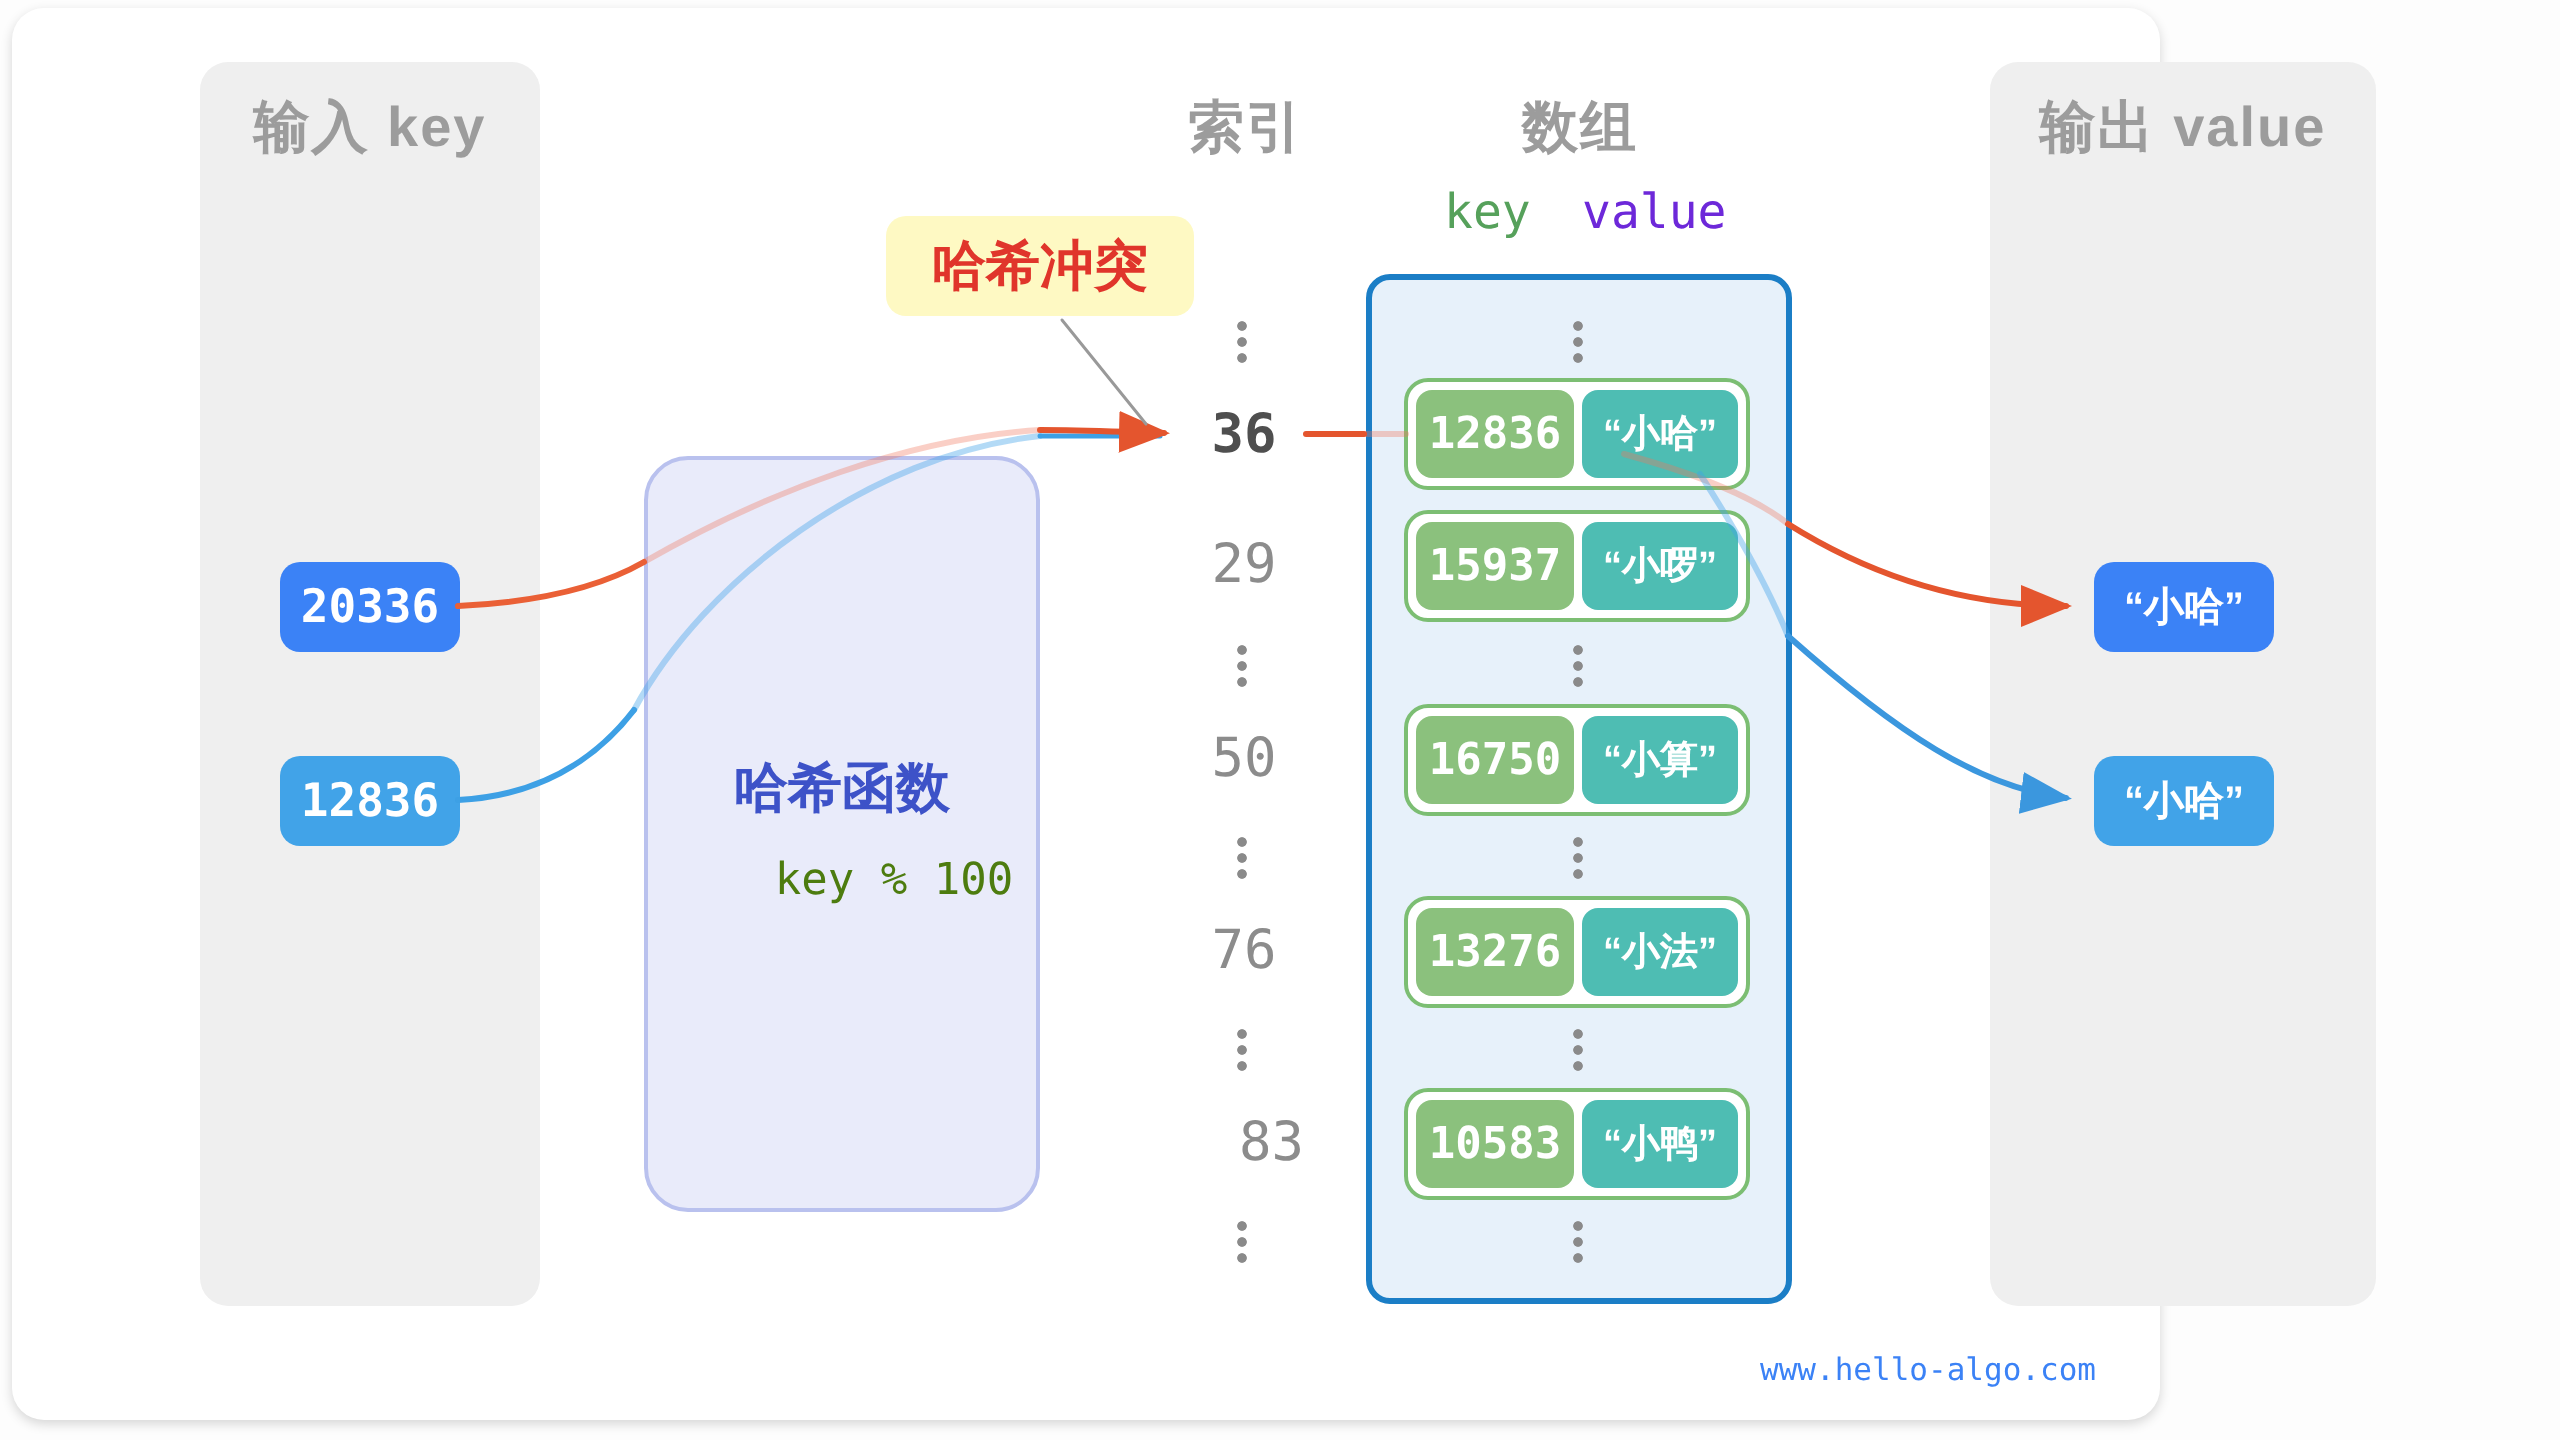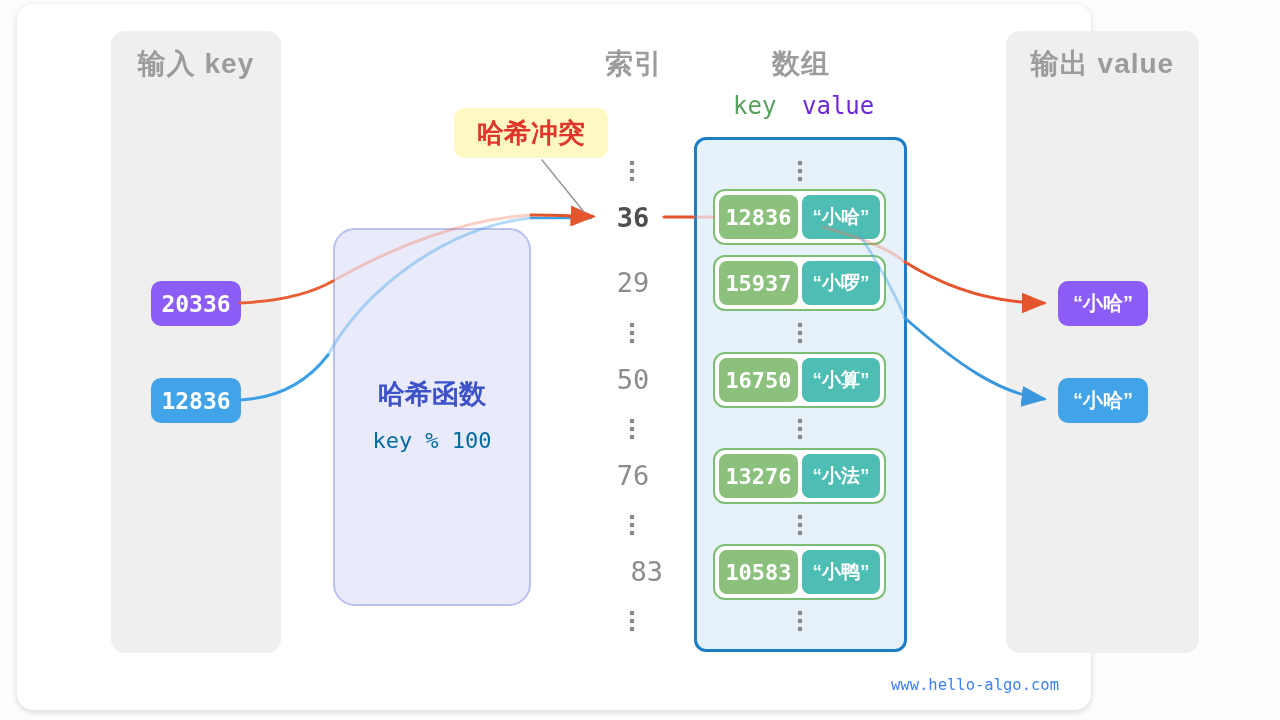--- a/index.html
+++ b/index.html
@@ -1,45 +1,45 @@
 <!DOCTYPE html>
 <html><head>
 <meta charset="utf-8">
 <style>
   html,body{margin:0;padding:0;width:1280px;height:720px;background:#fdfdfd;overflow:hidden;
     font-family:"Liberation Sans",sans-serif;}
-  .stage{position:absolute;left:11px;top:0;width:1088px;height:720px;}
+  .stage{position:absolute;left:0;top:0;width:1088px;height:720px;}
   .card{position:absolute;left:6px;top:4px;right:8px;bottom:10px;background:#ffffff;
     border-radius:16px;box-shadow:0 2px 6px rgba(0,0,0,.16);}
   
   .side-col{position:absolute;top:31px;height:622px;background:#EFEFEF;border-radius:14px;}
   .col-input{left:100px;width:170px;}
   .col-output{left:995px;width:193px;}
   .col-title{padding-top:14px;text-align:center;font-size:28px;font-weight:700;color:#9C9C9C;
     letter-spacing:1px;}
   
   .chip{position:absolute;width:90px;height:45px;border-radius:10px;display:flex;
     align-items:center;justify-content:center;color:#fff;font-weight:700;}
   .chip.mono{font-family:"DejaVu Sans Mono",monospace;font-size:23px;}
   .chip.cjk{font-size:20px;}
-  .bg-orange{background:#8b5cf6;text-align:right;}
+  .bg-orange{background:#3b82f6;text-align:right;}
   .bg-blue{background:#41A3E8;}
   
   .mid-header{position:absolute;top:45px;width:110px;text-align:center;font-size:28px;
     font-weight:700;color:#9C9C9C;letter-spacing:1px;}
   .kv-header{position:absolute;top:92px;font-family:"DejaVu Sans Mono",monospace;font-size:24px;}
   .kv-key{left:722px;color:#56A15B;}
   .kv-value{left:791px;color:#6d28d9;}
   
   .hash-box{position:absolute;left:322px;top:192px;width:198px;height:378px;background:#E9EBFA;
     border:2px solid #B9C1EE;border-radius:22px;box-sizing:border-box;margin-top:36px;}
   .hash-title{position:absolute;top:146px;width:100%;text-align:center;font-size:27px;
     font-weight:700;color:#3D52C8;}
   .hash-formula{position:absolute;top:198px;width:100%;text-align:center;
-    font-family:"DejaVu Sans Mono",monospace;font-size:22px;color:#0369a1;}
+    font-family:"DejaVu Sans Mono",monospace;font-size:22px;color:#4d7c0f;padding-left:26px;}
   
   .collision{position:absolute;left:443px;top:108px;width:154px;height:50px;background:#fef9c3;
     border-radius:10px;display:flex;align-items:center;justify-content:center;
     font-size:27px;font-weight:700;color:#E0352B;}
   
   .array-box{position:absolute;left:683px;top:137px;width:213px;height:515px;background:#E7F1FA;
     border:3px solid #1B7EC6;border-radius:12px;box-sizing:border-box;}
   
   .idx{position:absolute;left:592px;width:60px;text-align:center;
     font-family:"DejaVu Sans Mono",monospace;font-size:27px;color:#8C8C8C;line-height:32px;}

